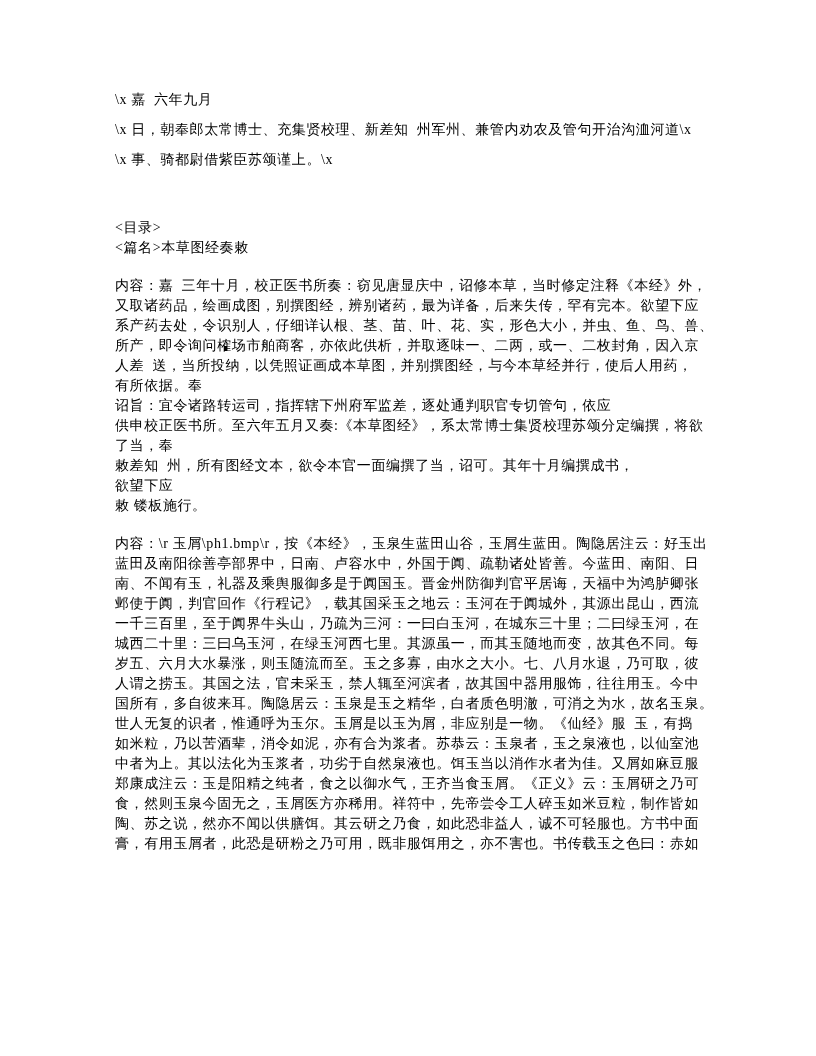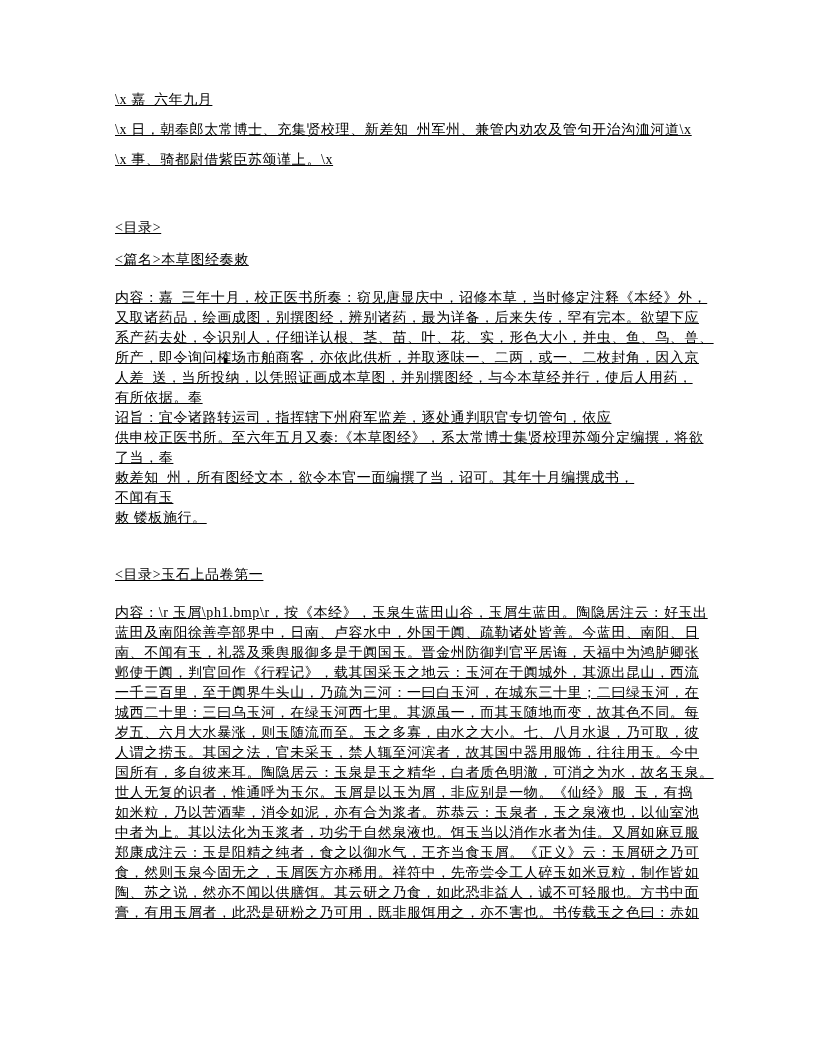--- a/index.html
+++ b/index.html
@@ -14,36 +14,34 @@
     font-family: "Liberation Serif", "DejaVu Serif", serif;
   }
   .page {
     position: relative;
     width: 816px;
     height: 932px;
     background: #ffffff;
     color: #000000;
     padding: 85px 14px 0 115px;
     overflow: hidden;
-    text-decoration: underline;
   }
   .line {
     font-size: 14px;
     line-height: 20px;
     letter-spacing: 0.6px;
     white-space: pre;
   }
   .header-block .line {
     line-height: 30px;
   }
   .toc-line {
     margin-top: 43px;
   }
   .title-line {
-    margin-top: 12px;
   }
   .body-block {
     margin-top: 18px;
   }
   .section-2 .toc-line {
     margin-top: 37px;
   }
 </style>
 </head>
 <body style="background: rgb(255, 255, 255);">
@@ -63,27 +61,26 @@
       <div class="line">内容：嘉  三年十月，校正医书所奏：窃见唐显庆中，诏修本草，当时修定注释《本经》外，</div>
       <div class="line">又取诸药品，绘画成图，别撰图经，辨别诸药，最为详备，后来失传，罕有完本。欲望下应</div>
       <div class="line">系产药去处，令识别人，仔细详认根、茎、苗、叶、花、实，形色大小，并虫、鱼、鸟、兽、</div>
       <div class="line">所产，即令询问榷场市舶商客，亦依此供析，并取逐味一、二两，或一、二枚封角，因入京</div>
       <div class="line">人差  送，当所投纳，以凭照证画成本草图，并别撰图经，与今本草经并行，使后人用药，</div>
       <div class="line">有所依据。奉</div>
       <div class="line">诏旨：宜令诸路转运司，指挥辖下州府军监差，逐处通判职官专切管句，依应</div>
       <div class="line">供申校正医书所。至六年五月又奏:《本草图经》，系太常博士集贤校理苏颂分定编撰，将欲</div>
       <div class="line">了当，奉</div>
       <div class="line">敕差知  州，所有图经文本，欲令本官一面编撰了当，诏可。其年十月编撰成书，</div>
-      <div class="line">不闻有玉</div>
+      <div class="line">欲望下应</div>
       <div class="line">敕 镂板施行。</div>
     </div>
   </div>
 
   <div class="section section-2">
-    <div class="line toc-line">&lt;目录&gt;玉石上品卷第一</div>
     <div class="body-block">
       <div class="line">内容：\r 玉屑\ph1.bmp\r，按《本经》，玉泉生蓝田山谷，玉屑生蓝田。陶隐居注云：好玉出</div>
       <div class="line">蓝田及南阳徐善亭部界中，日南、卢容水中，外国于阗、疏勒诸处皆善。今蓝田、南阳、日</div>
       <div class="line">南、不闻有玉，礼器及乘舆服御多是于阗国玉。晋金州防御判官平居诲，天福中为鸿胪卿张</div>
       <div class="line">邺使于阗，判官回作《行程记》，载其国采玉之地云：玉河在于阗城外，其源出昆山，西流</div>
       <div class="line">一千三百里，至于阗界牛头山，乃疏为三河：一曰白玉河，在城东三十里；二曰绿玉河，在</div>
       <div class="line">城西二十里：三曰乌玉河，在绿玉河西七里。其源虽一，而其玉随地而变，故其色不同。每</div>
       <div class="line">岁五、六月大水暴涨，则玉随流而至。玉之多寡，由水之大小。七、八月水退，乃可取，彼</div>
       <div class="line">人谓之捞玉。其国之法，官未采玉，禁人辄至河滨者，故其国中器用服饰，往往用玉。今中</div>
       <div class="line">国所有，多自彼来耳。陶隐居云：玉泉是玉之精华，白者质色明澈，可消之为水，故名玉泉。</div>

